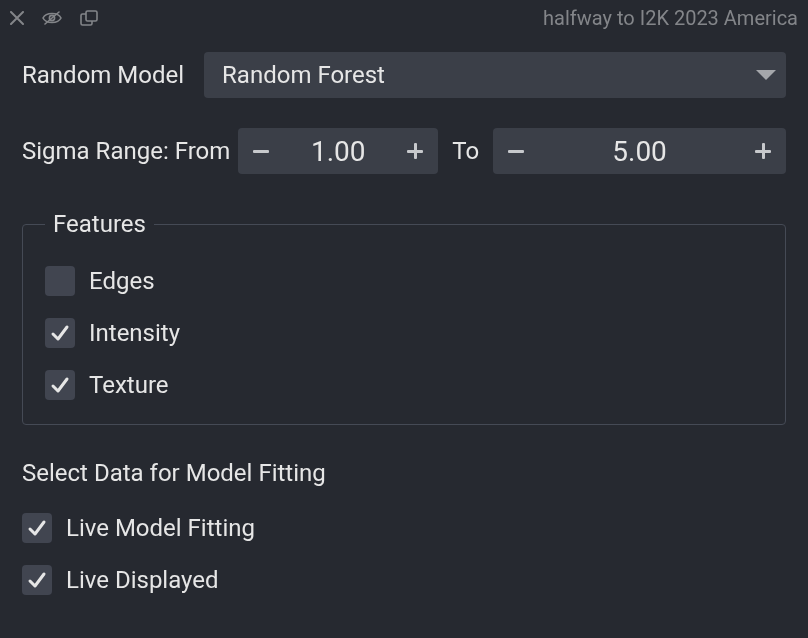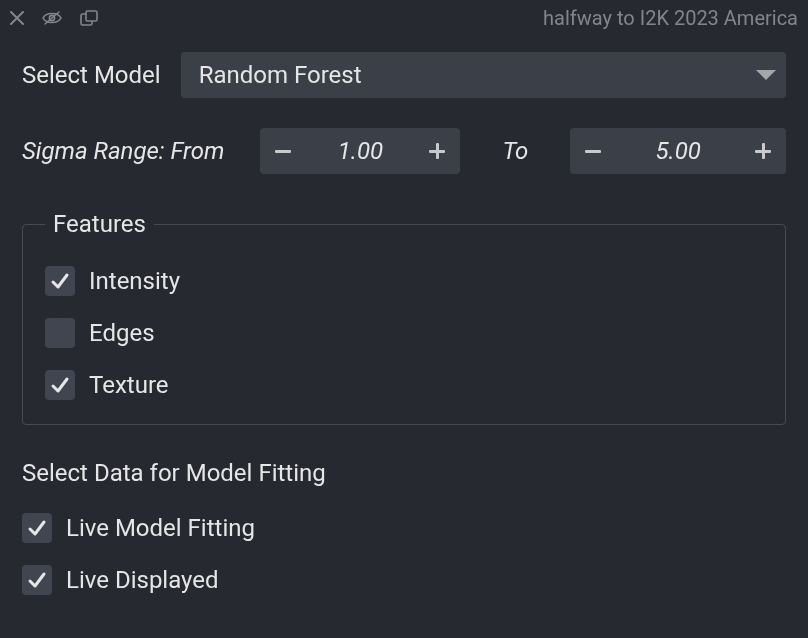--- a/index.html
+++ b/index.html
@@ -83,23 +83,22 @@
     height: 0;
     border-left: 10px solid transparent;
     border-right: 10px solid transparent;
     border-top: 10px solid #a5a7ab;
   }
 
   
   .sigma-row {
     display: flex;
     align-items: center;
-    gap: 36px;
+    gap: 8px;
     margin-bottom: 36px;
-    font-style: italic;
   }
   .spinbox {
     display: flex;
     align-items: center;
     background: var(--input-bg);
     border-radius: 4px;
     height: 46px;
     min-width: 200px;
   }
   .spinbox .btn {
@@ -131,21 +130,21 @@
   }
   .plus-shape::before {
     left: 0; top: 6.5px; width: 16px; height: 3px;
   }
   .plus-shape::after {
     top: 0; left: 6.5px; width: 3px; height: 16px;
   }
   .spinbox .value {
     flex: 1;
     text-align: center;
-    font-size: 24px;
+    font-size: 28px;
   }
   .to-label { font-size: 24px; padding: 0 6px; }
 
   
   fieldset.features {
     border: 1px solid var(--panel-border);
     border-radius: 4px;
     margin: 0 0 34px 0;
     padding: 20px 22px 22px 22px;
   }
@@ -215,21 +214,21 @@
       </svg>
     </span>
   </div>
   <div class="header-spacer"></div>
   <div class="header-title">halfway to I2K 2023 America</div>
 </div>
 
 <div class="content">
 
   <div class="row">
-    <div class="row-label">Select Model</div>
+    <div class="row-label">Random Model</div>
     <div class="select">
       <div class="select-text">Random Forest</div>
       <div class="chevron"></div>
     </div>
   </div>
 
   <div class="sigma-row">
     <div class="row-label">Sigma Range: From</div>
 
     <div class="spinbox">
@@ -252,34 +251,34 @@
       <div class="btn">
           <div class="plus-shape"></div>
         </div>
     </div>
   </div>
 
   <fieldset class="features">
     <legend>Features</legend>
 
     <div class="check-row">
+      <div class="checkbox"></div>
+      <div class="check-label">Edges</div>
+    </div>
+
+    <div class="check-row">
       <div class="checkbox">
         <svg width="20" height="20" viewBox="0 0 20 20">
             <path d="M3 11 L8 16 L17 4" fill="none" stroke="#e6e6e6" stroke-width="3" stroke-linecap="round" stroke-linejoin="round"></path>
           </svg>
       </div>
       <div class="check-label">Intensity</div>
     </div>
 
     <div class="check-row">
-      <div class="checkbox"></div>
-      <div class="check-label">Edges</div>
-    </div>
-
-    <div class="check-row">
       <div class="checkbox">
         <svg width="20" height="20" viewBox="0 0 20 20">
             <path d="M3 11 L8 16 L17 4" fill="none" stroke="#e6e6e6" stroke-width="3" stroke-linecap="round" stroke-linejoin="round"></path>
           </svg>
       </div>
       <div class="check-label">Texture</div>
     </div>
   </fieldset>
 
   <div class="data-row">

